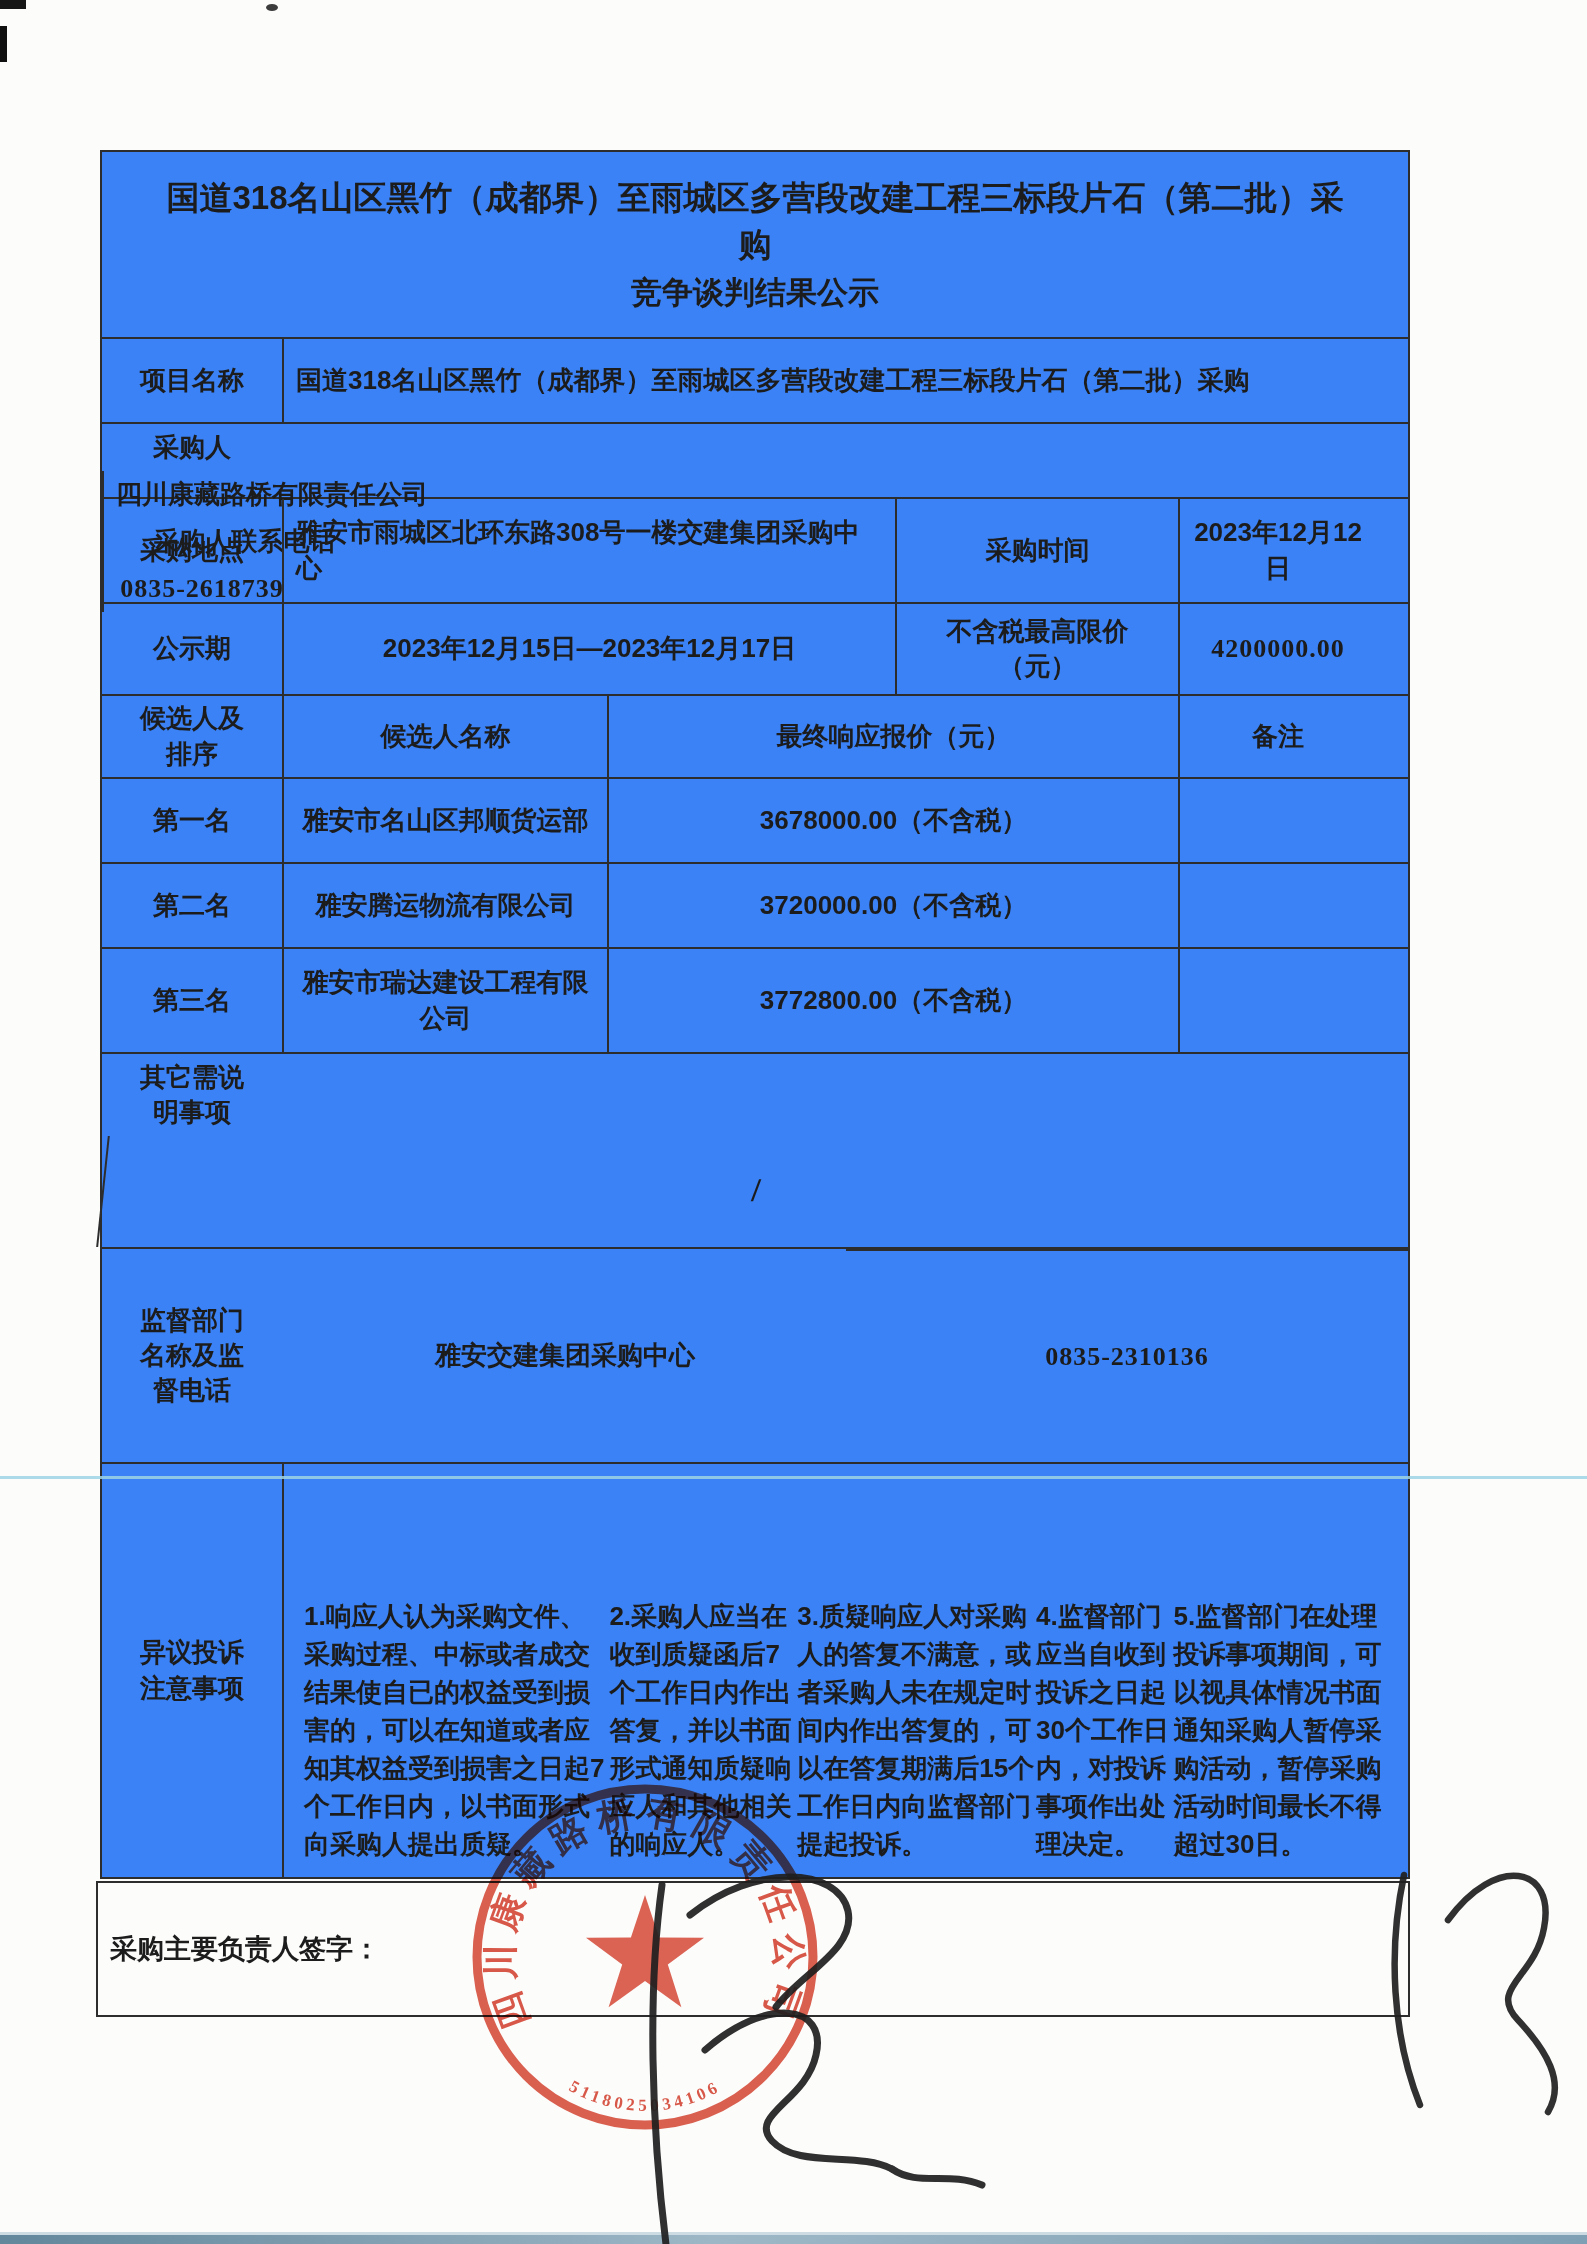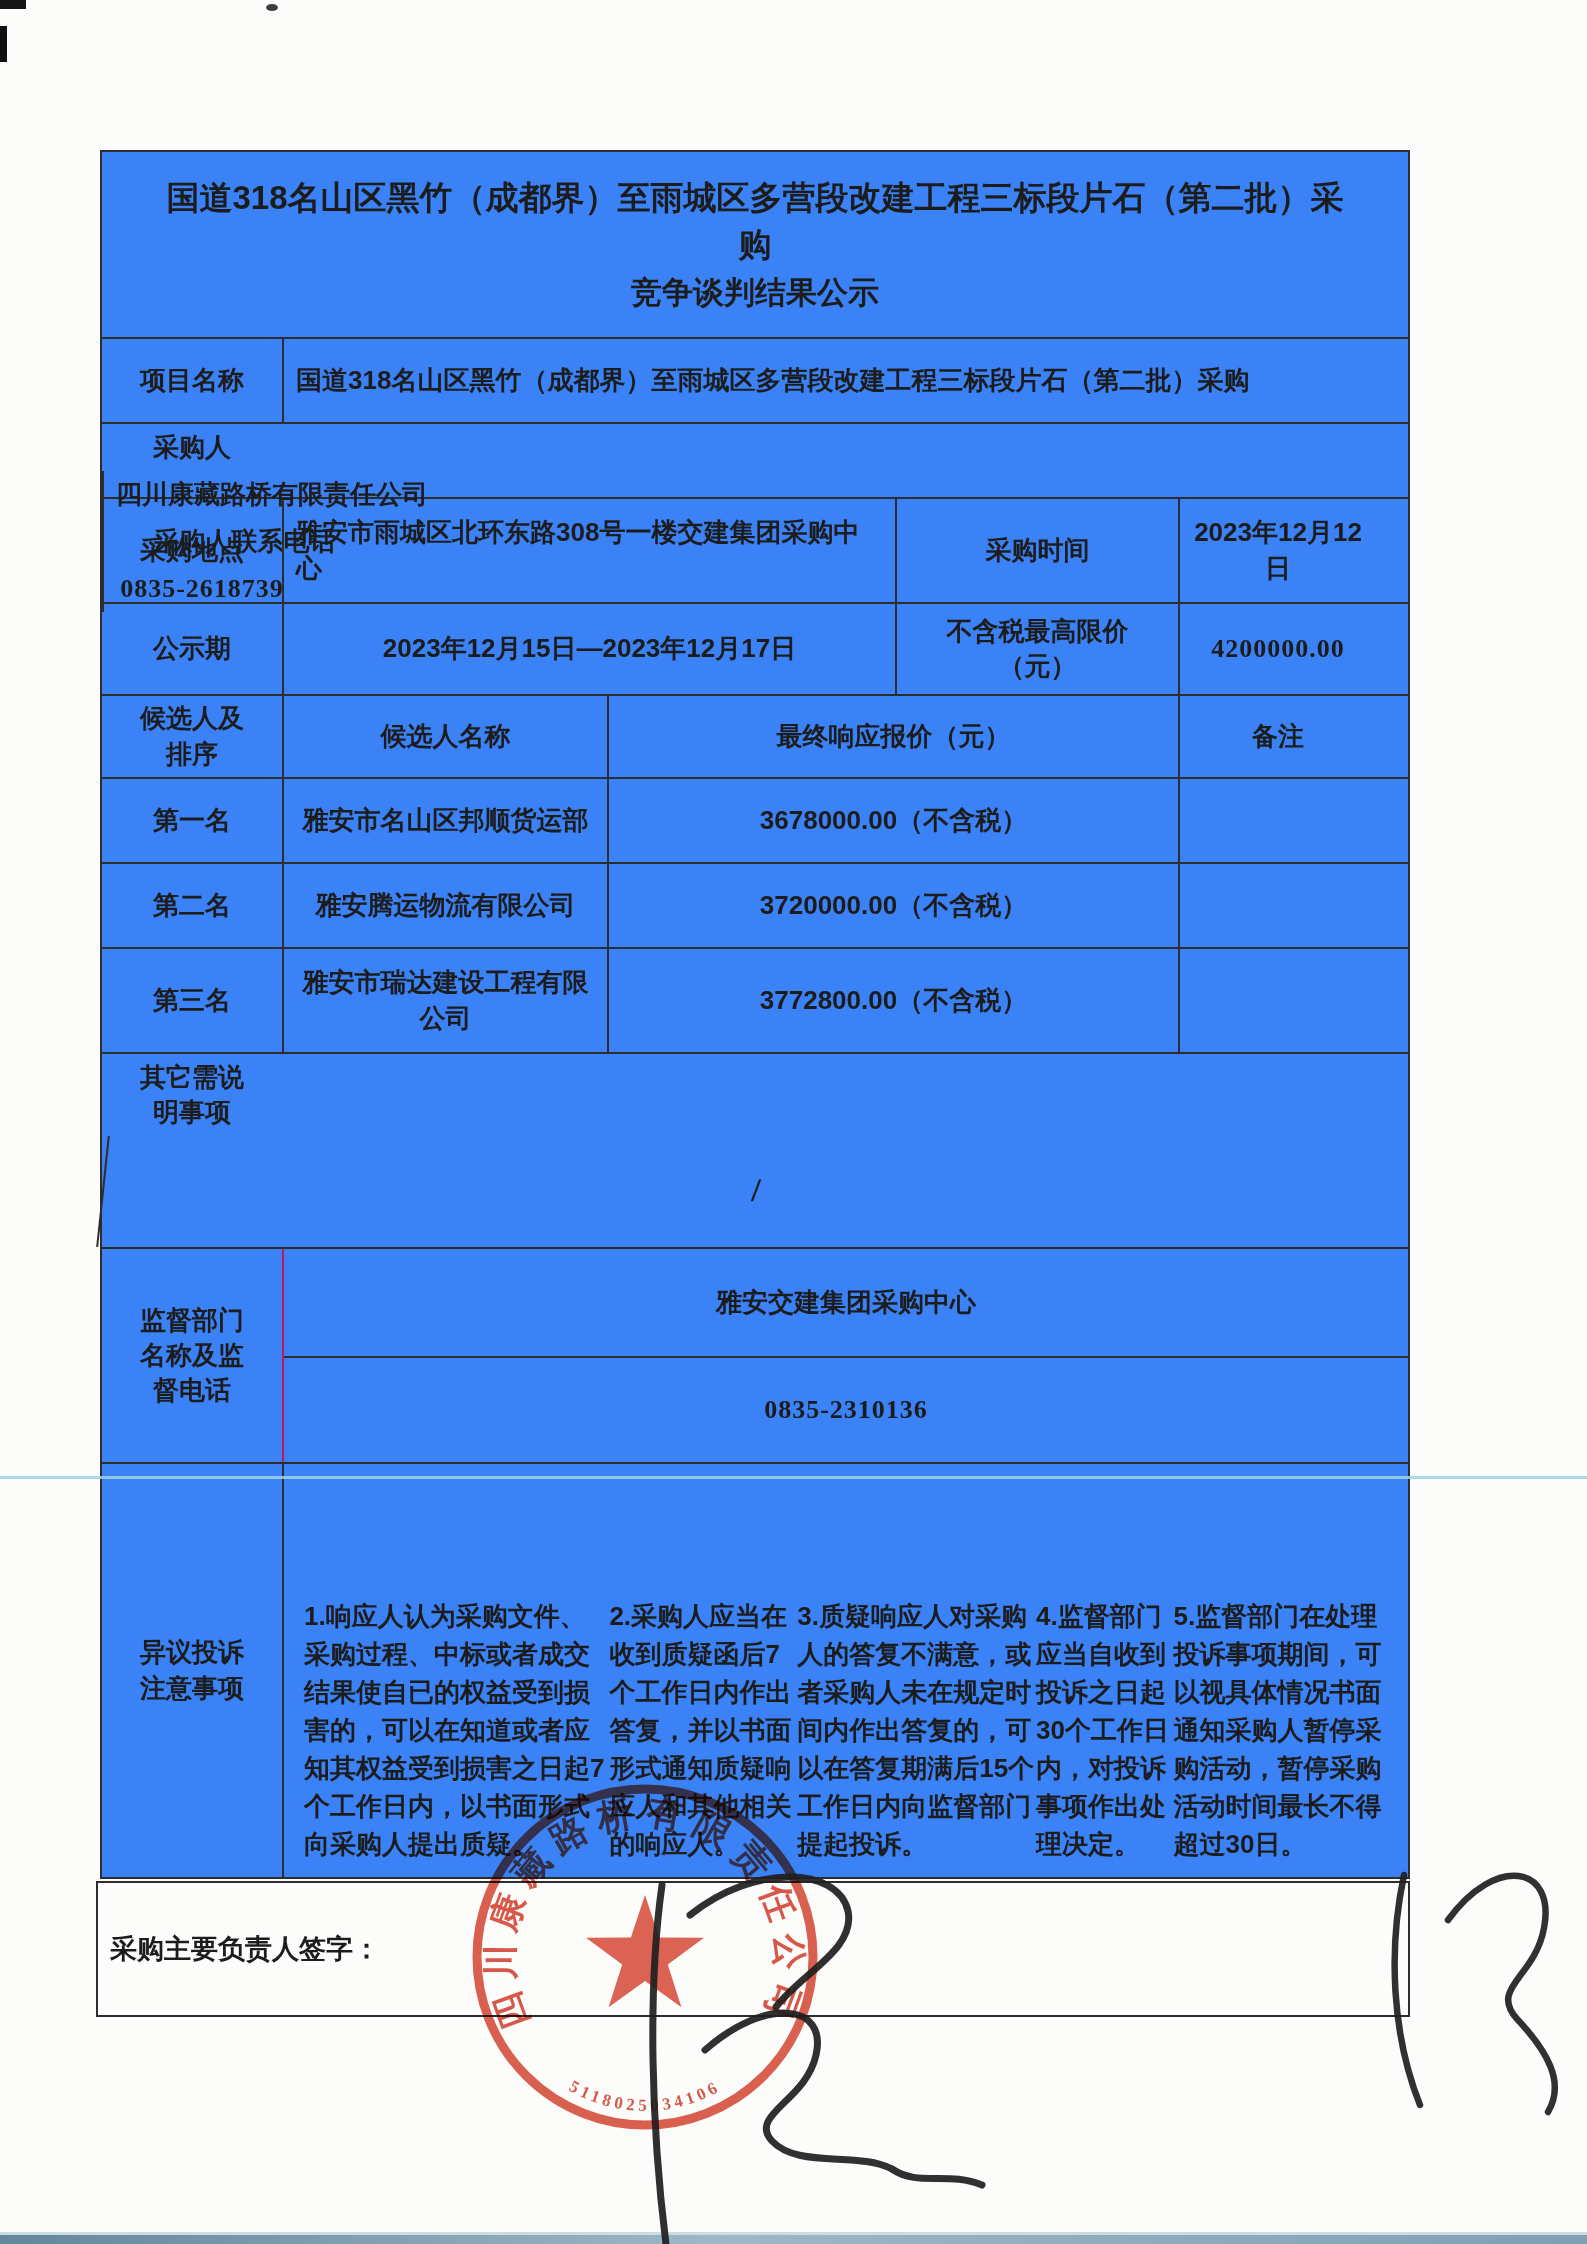--- a/index.html
+++ b/index.html
@@ -51,21 +51,21 @@
   
   .w-v2 { width: 613px; flex: none; }
   .w-l2 { width: 283px; flex: none; }
   .w-v3 { width: 198px; flex: none; }
   .w-cn { width: 325px; flex: none; }
   .w-cp { width: 571px; flex: none; }
   .grow { flex: 1 1 auto; }
 
   .slash-cell { font-size: 30px; font-weight: 400; transform: skewX(-6deg); }
 
-  .supv-col { flex: 1 1 auto; display: flex; flex-direction: column; border-left: 2px solid #be185d; }
+  .supv-col { flex: 1 1 auto; display: flex; border-left: 2px solid #3b82f6; }
   .supv-cell { flex: 1 1 50%; display: flex; align-items: center; justify-content: center;
                font-size: 26px; font-weight: 600; }
   .supv-cell + .supv-cell { border-top: 2px solid #2d2d2d; }
 
   .objection-body { flex-direction: row; align-items: flex-end; justify-content: center;
                     padding: 14px 20px; }
   .obj-item { font-size: 26px; font-weight: 600; line-height: 38px; text-align: left; }
 
   
   .sig-box {

